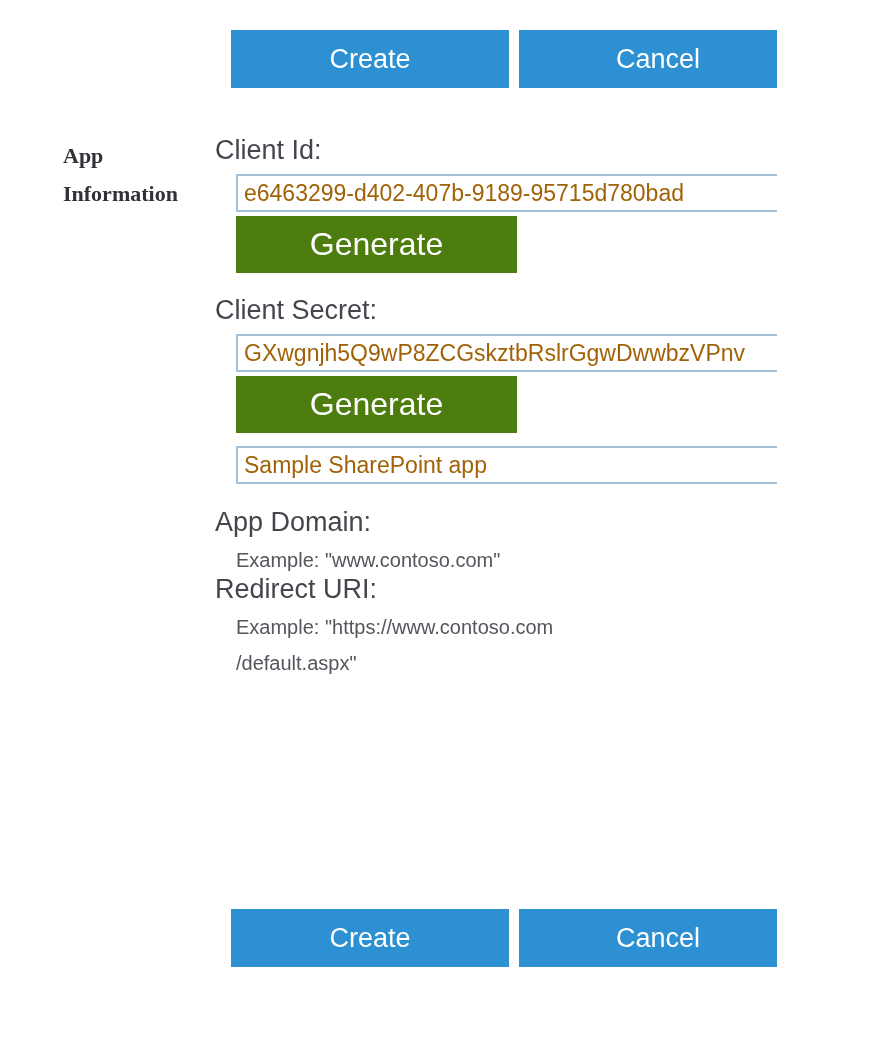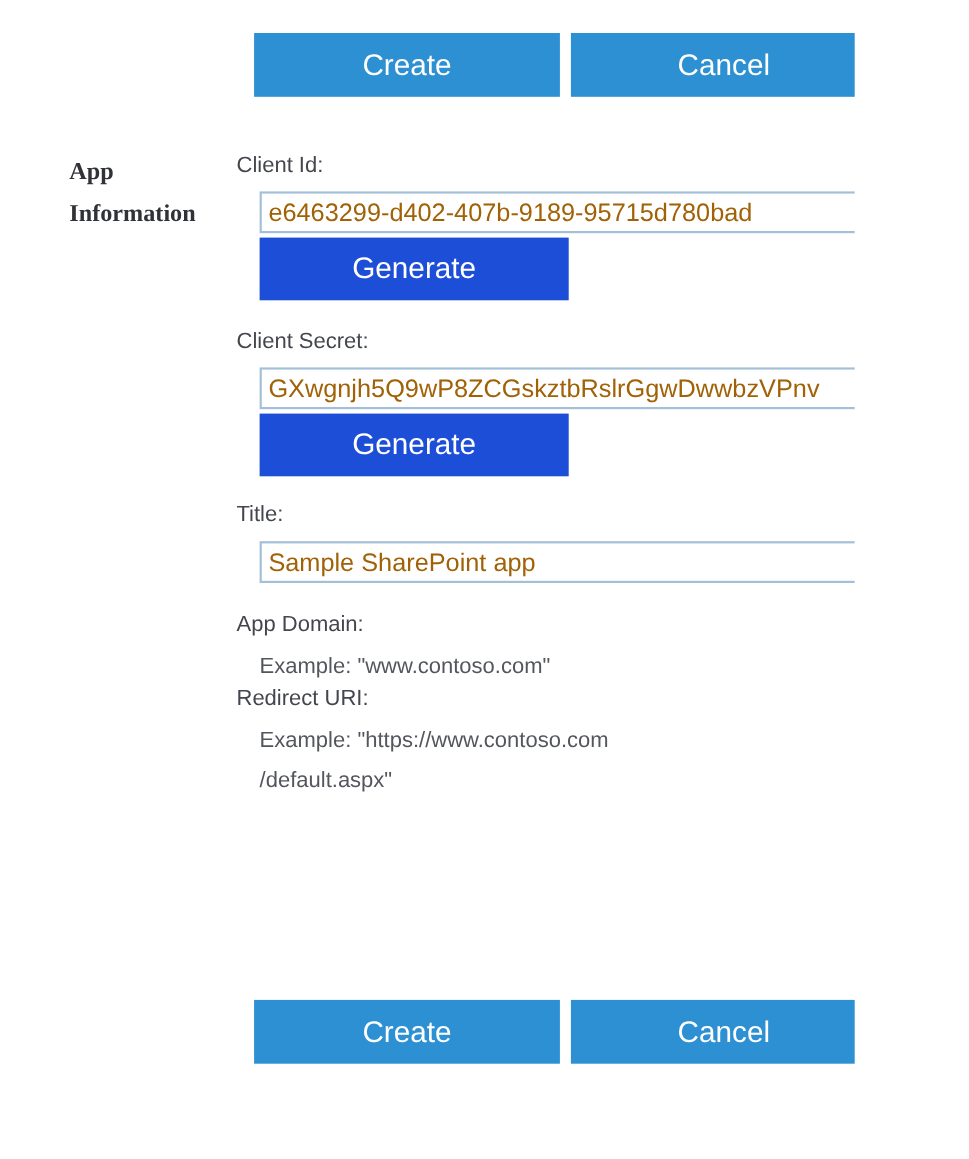--- a/index.html
+++ b/index.html
@@ -64,21 +64,21 @@
   }
 
   
   .form {
     position: absolute;
     left: 215px;
     top: 139px;
     width: 582px;
   }
   .field-label {
-    font-size: 20px;
+    font-size: 27px;
     color: #44464d;
     line-height: 22px;
   }
   .text-input {
     display: block;
     margin: 13px 0 0 21px;
     width: 561px;
     height: 38px;
     border: 2px solid #a4c0d8;
     font-size: 23px;
@@ -89,23 +89,23 @@
     white-space: nowrap;
     overflow: hidden;
   }
   .generate-btn {
     display: flex;
     align-items: center;
     justify-content: center;
     margin: 4px 0 0 21px;
     width: 281px;
     height: 57px;
-    background: #1d4ed8;
+    background: #4d7c0f;
     color: #ffffff;
-    font-size: 27px;
+    font-size: 32px;
     font-family: "Liberation Sans", sans-serif;
     border: none;
     cursor: pointer;
     padding: 0;
   }
   .example {
     margin: 9px 0 0 21px;
     font-size: 20px;
     color: #54565d;
     line-height: 36px;
@@ -132,21 +132,20 @@
   <main class="form">
 
     <div class="field-label">Client Id:</div>
     <input class="text-input" type="text" value="e6463299-d402-407b-9189-95715d780bad" style="">
     <button type="button" class="generate-btn">Generate</button>
 
     <div class="field-label mt-secret">Client Secret:</div>
     <input class="text-input" type="text" value="GXwgnjh5Q9wP8ZCGskztbRslrGgwDwwbzVPnv" style="">
     <button type="button" class="generate-btn">Generate</button>
 
-    <div class="field-label mt-title">Title:</div>
     <input class="text-input" type="text" value="Sample SharePoint app" style="">
 
     <div class="field-label mt-domain">App Domain:</div>
     <div class="example">Example: "www.contoso.com"</div>
 
     <div class="field-label mt-redirect">Redirect URI:</div>
     <div class="example">
       <div>Example: "https://www.contoso.com</div>
       <div>/default.aspx"</div>
     </div>

